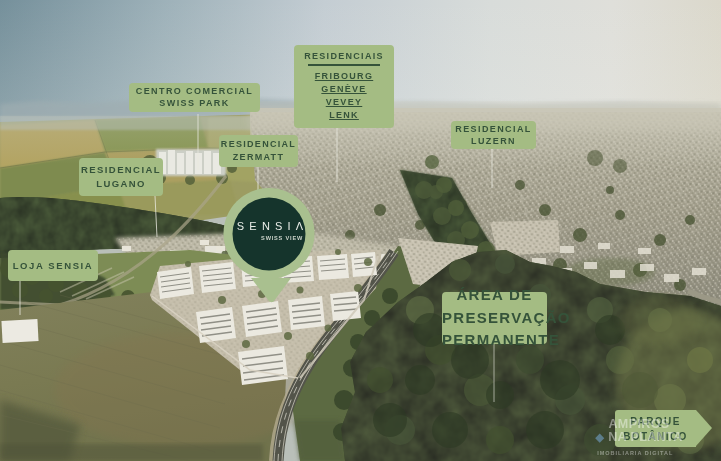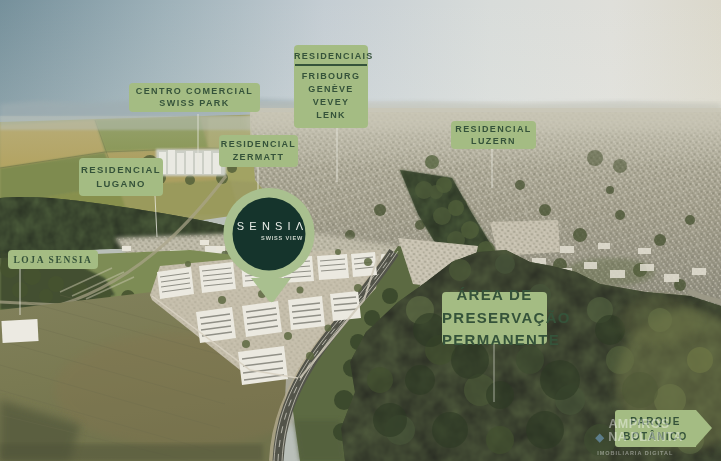--- a/index.html
+++ b/index.html
@@ -406,33 +406,33 @@
 <path d="M251,278 L291,278 L274,301 C272.8,302.6 270.2,302.6 269,301 Z" fill="#a9c08f"></path>
 <circle cx="269" cy="233.5" r="45.5" fill="#a9c08f"></circle>
 <circle cx="269" cy="234" r="36.5" fill="#15342c"></circle>
 </g>
 
 <text x="270" y="230" font-family="Liberation Sans, sans-serif" font-size="11" letter-spacing="5.2" fill="#eaede8" text-anchor="middle" dx="2.6">SENSIΛ</text>
 <text x="303" y="240" font-family="Liberation Sans, sans-serif" font-size="5.6" letter-spacing="0.8" fill="#ccd4cb" text-anchor="end" font-weight="bold">SWISS VIEW</text>
 
 </svg>
 
-<div class="lbl" style="left:294px;top:45px;width:74px;height:83px;font-size:9px;">
+<div class="lbl" style="left:294px;top:45px;width:100px;height:83px;font-size:9px;">
 <div style="letter-spacing:1.3px;">RESIDENCIAIS</div>
 <div style="width:72px;height:1.2px;background:#35533a;margin:3px auto 4px;"></div>
-<div style="letter-spacing:1.3px;line-height:1.45;">FRIBOURG<br>GENÈVE<br>VEVEY<br>LENK</div>
+<div style="letter-spacing:1.3px;line-height:1.45;text-decoration:underline;">FRIBOURG<br>GENÈVE<br>VEVEY<br>LENK</div>
 </div>
 
 <div class="lbl" style="left:129px;top:83px;width:131px;height:29px;font-size:9px;letter-spacing:1.4px;line-height:1.3;">CENTRO COMERCIAL<br>SWISS PARK</div>
 
 <div class="lbl" style="left:219px;top:135px;width:79px;height:32px;font-size:9px;letter-spacing:1.3px;line-height:1.4;">RESIDENCIAL<br>ZERMATT</div>
 
 <div class="lbl" style="left:79px;top:158px;width:84px;height:38px;font-size:9.5px;letter-spacing:1.4px;line-height:1.5;">RESIDENCIAL<br>LUGANO</div>
 
-<div class="lbl" style="left:8px;top:250px;width:90px;height:19px;font-size:9.5px;letter-spacing:1.6px;font-family:Liberation Serif, serif;">LOJA SENSIA</div>
+<div class="lbl" style="left:8px;top:250px;width:90px;height:31px;font-size:9.5px;letter-spacing:1.6px;">LOJA SENSIA</div>
 
 <div class="lbl" style="left:451px;top:121px;width:85px;height:28px;font-size:9px;letter-spacing:1.4px;line-height:1.35;">RESIDENCIAL<br>LUZERN</div>
 
 <div class="lbl" style="left:442px;top:292px;width:105px;height:52px;font-size:15px;letter-spacing:1.3px;line-height:1.5;">ÁREA DE<br>PRESERVAÇÃO<br>PERMANENTE</div>
 
 <div class="lbl" style="left:615px;top:410px;width:81px;height:37px;font-size:10px;letter-spacing:1.4px;line-height:1.5;border-radius:3px 0 0 3px;">PARQUE<br>BOTÂNICO</div>
 <div style="position:absolute;left:696px;top:410px;width:0;height:0;border-top:18.5px solid transparent;border-bottom:18.5px solid transparent;border-left:16px solid #a4bc83;"></div>
 
 <div style="position:absolute;left:560px;top:418px;width:158px;text-align:center;color:rgba(255,255,255,0.42);font-weight:bold;font-size:12.5px;line-height:1.07;letter-spacing:0.4px;">AMPIROS<br>
 <span style="color:rgba(120,170,215,0.55);font-size:11px;">◆</span> NA PLANTA<br>

